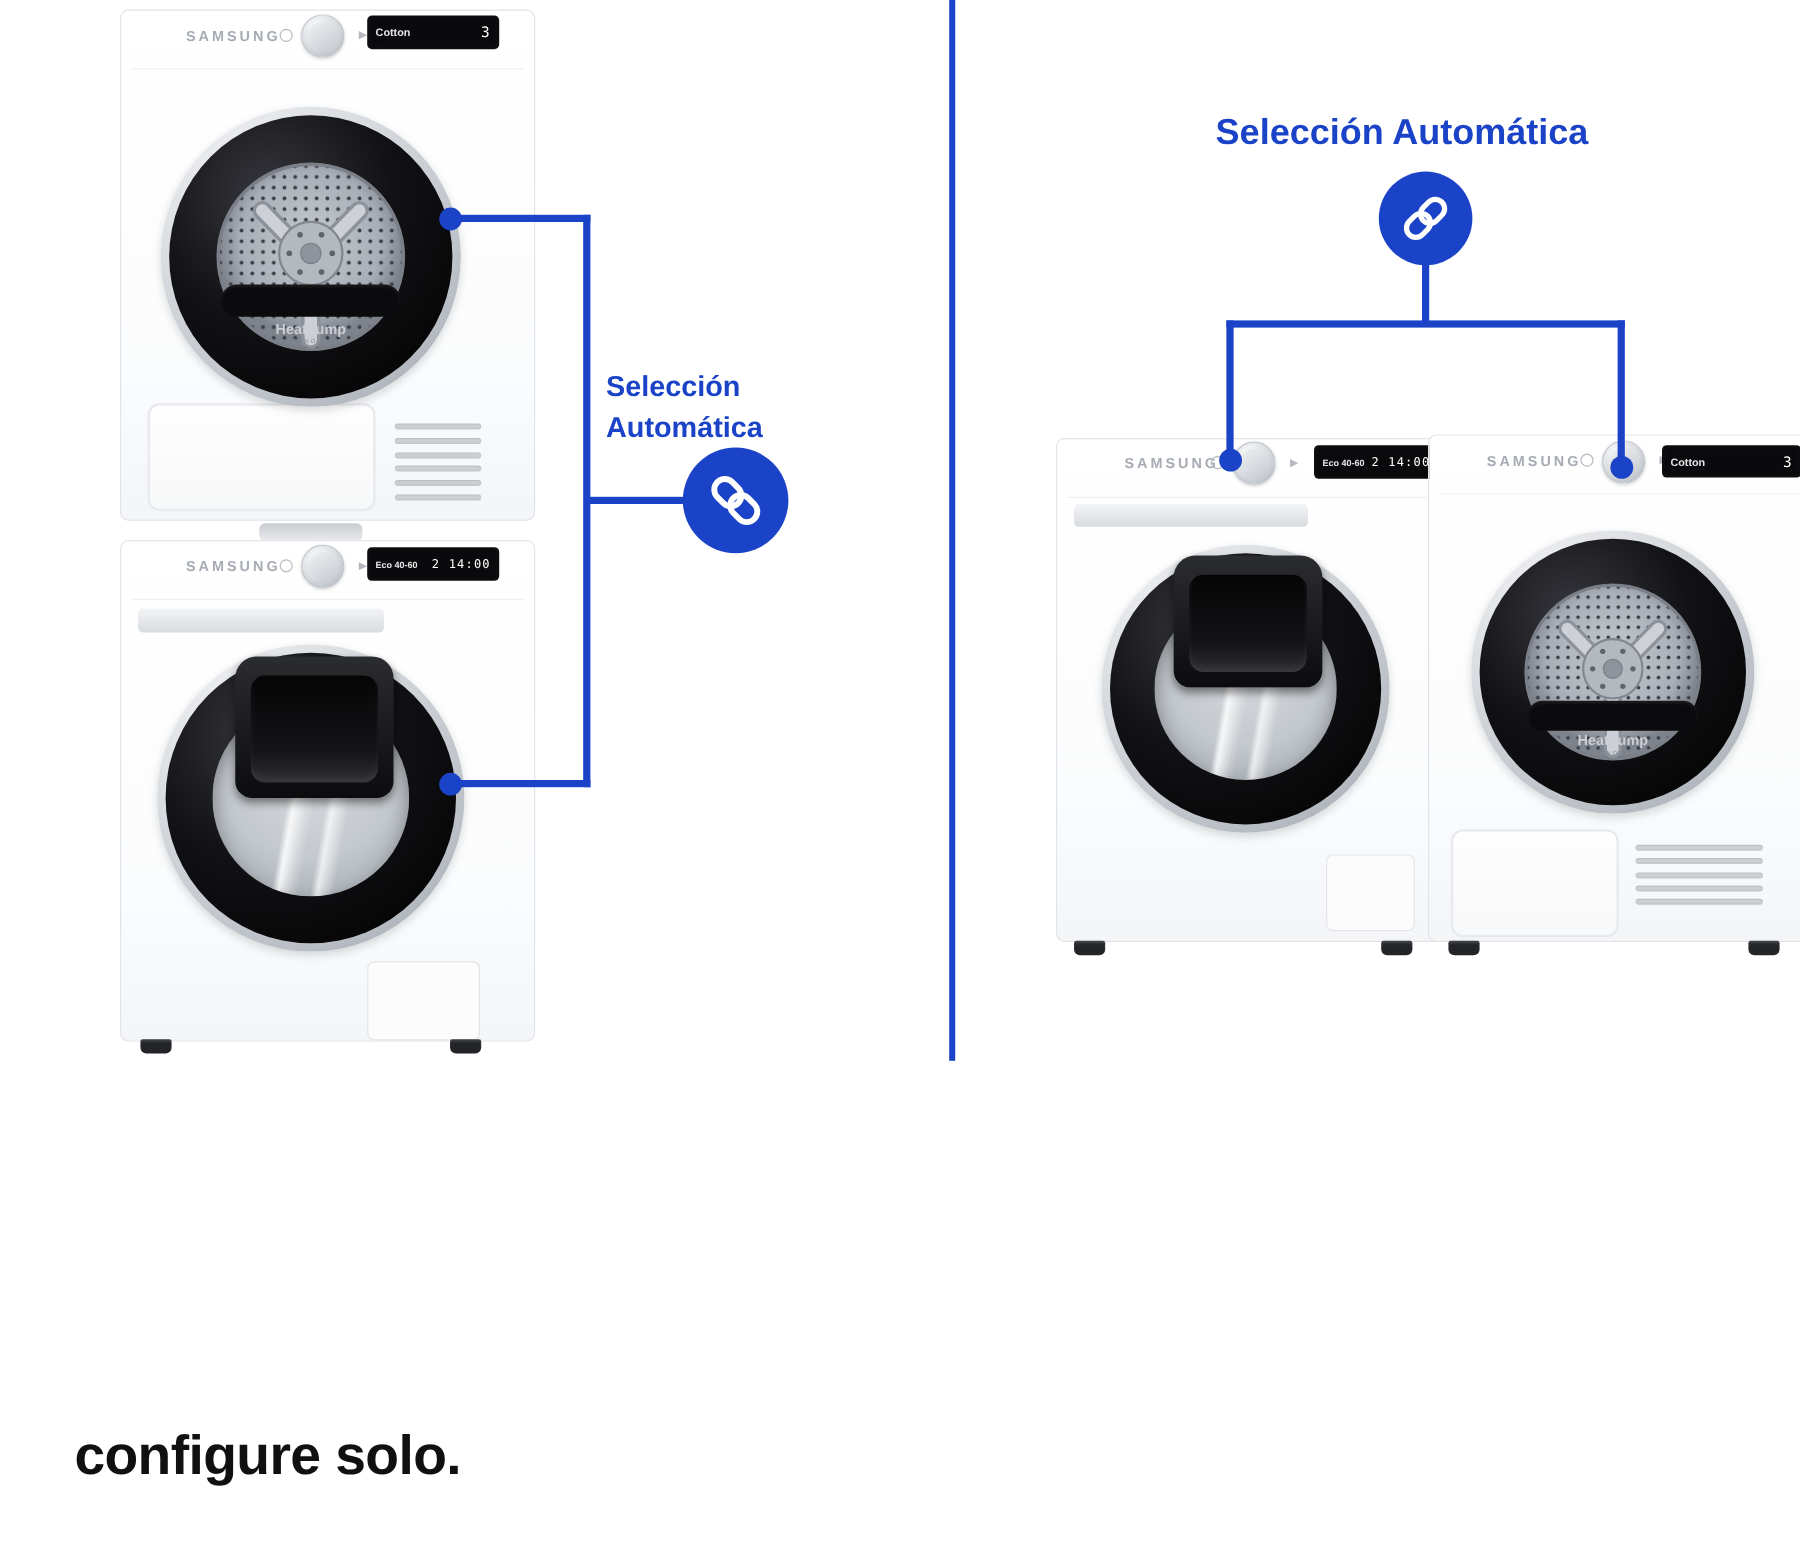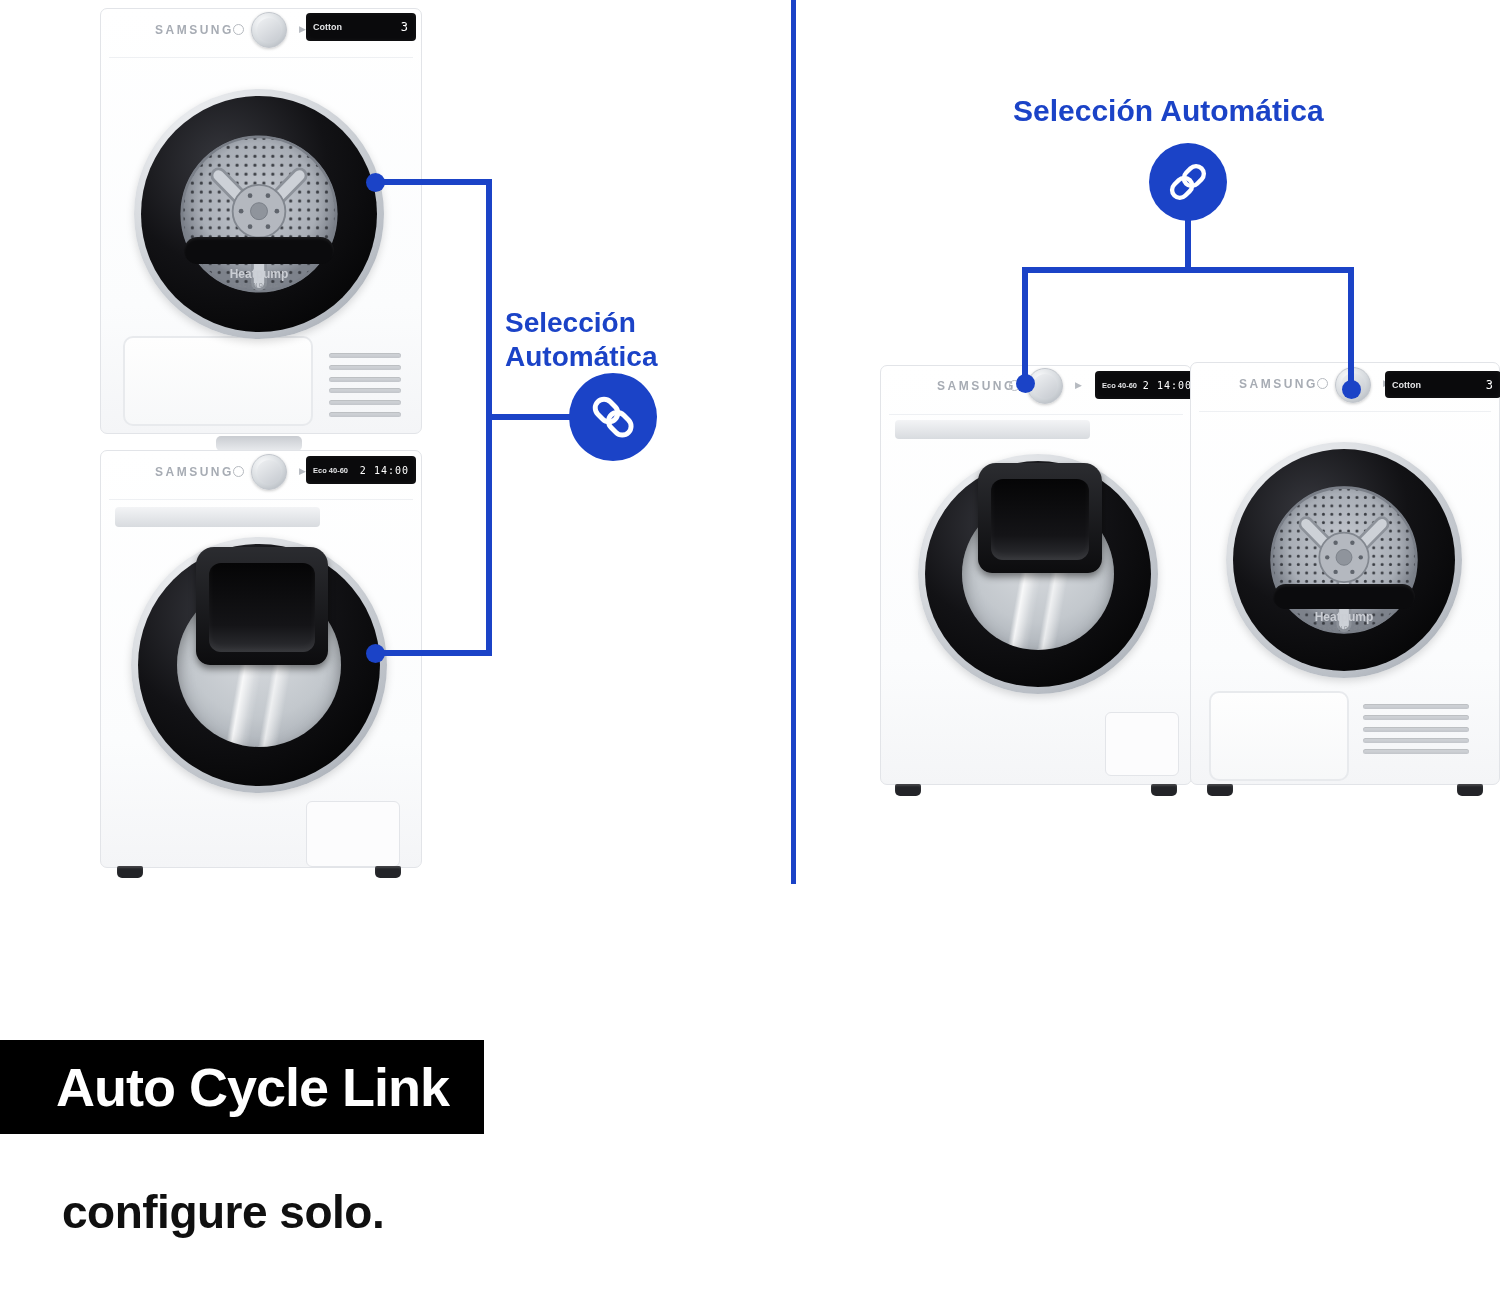--- a/index.html
+++ b/index.html
@@ -8,21 +8,21 @@
   
   .divider{position:absolute;background:var(--accent);z-index:4;}
   .cline{position:absolute;background:var(--accent);z-index:5;}
   .cdot{position:absolute;width:19px;height:19px;border-radius:50%;background:var(--accent);z-index:6;}
   .link-badge{position:absolute;border-radius:50%;background:var(--accent);display:flex;
               align-items:center;justify-content:center;z-index:6;}
   .link-badge svg{width:64%;height:64%;}
   .auto-label{position:absolute;color:var(--accent);font-weight:700;text-align:left;z-index:6;}
   
   .machine{position:absolute;background:linear-gradient(180deg,#ffffff 0%,#fbfcfd 70%,#f4f5f7 100%);
-           border:1px solid #e2e4e8;border-radius:7px;z-index:1;}
+           border:1px solid #e2e4e8;border-radius:7px;z-index:1;padding-left:24px;}
   .panel{position:absolute;left:8px;right:8px;top:0;height:48px;border-bottom:1px solid #eef0f3;}
   .brand{position:absolute;color:#a7acb4;font-size:12px;font-weight:700;letter-spacing:2.5px;}
   .mini-icon{position:absolute;color:#b6bac0;font-size:9px;line-height:9px;}
   .ring-glyph{position:absolute;width:9px;height:9px;border:1.5px solid #b6bac0;border-radius:50%;}
   .knob{position:absolute;width:34px;height:34px;border-radius:50%;border:1px solid #c3c7cd;
         background:radial-gradient(circle at 35% 28%,#fafbfc,#d6dade 55%,#aab0b7);
         box-shadow:0 1px 3px rgba(0,0,0,.2);}
   .knob::after{content:"";position:absolute;inset:5px;border-radius:50%;
         background:linear-gradient(145deg,#eff1f3,#c6cad0);}
   .display{position:absolute;background:#0a0a0c;border-radius:4px;display:flex;align-items:center;
@@ -165,21 +165,21 @@
     <div class="foot" style="left:16px;bottom:-11px"></div>
     <div class="foot" style="left:274px;bottom:-11px"></div>
   </div>
 
   <div class="cline" style="left:375px;top:179px;width:117px;height:6px"></div>
   <div class="cline" style="left:486px;top:179px;width:6px;height:477px"></div>
   <div class="cline" style="left:375px;top:650px;width:117px;height:6px"></div>
   <div class="cline" style="left:490px;top:414px;width:82px;height:6px"></div>
   <div class="cdot" style="left:366px;top:173px"></div>
   <div class="cdot" style="left:366px;top:644px"></div>
-  <div class="auto-label" style="left:505px;top:306px;width:216px;font-size:28px;line-height:34px">
+  <div class="auto-label" style="left:505px;top:306px;width:216px;font-size:24px;line-height:34px">
     <div>Selección</div>
     <div>Automática</div>
   </div>
   <div class="link-badge" style="left:569px;top:373px;width:88px;height:88px">
     <svg viewBox="0 0 48 48">
       <g transform="rotate(45 24 24)" stroke="#fff" stroke-width="4.2" fill="none">
         <rect x="5.5" y="16.5" width="21" height="15" rx="7.5"></rect>
         <rect x="21.5" y="16.5" width="21" height="15" rx="7.5"></rect>
       </g>
     </svg>
@@ -285,20 +285,17 @@
       <i class="slat"></i>
         <i class="slat"></i>
         <i class="slat"></i>
         <i class="slat"></i>
         <i class="slat"></i>
     </div>
     <div class="foot" style="left:16px;bottom:-12px"></div>
     <div class="foot" style="left:266px;bottom:-12px"></div>
   </div>
 
-  <div class="banner">
-    <span class="banner-title">Auto Cycle Link</span>
-  </div>
   <div class="caption">
     <div>configure solo.</div>
   </div>
 
 </div>
 
 </body></html>

